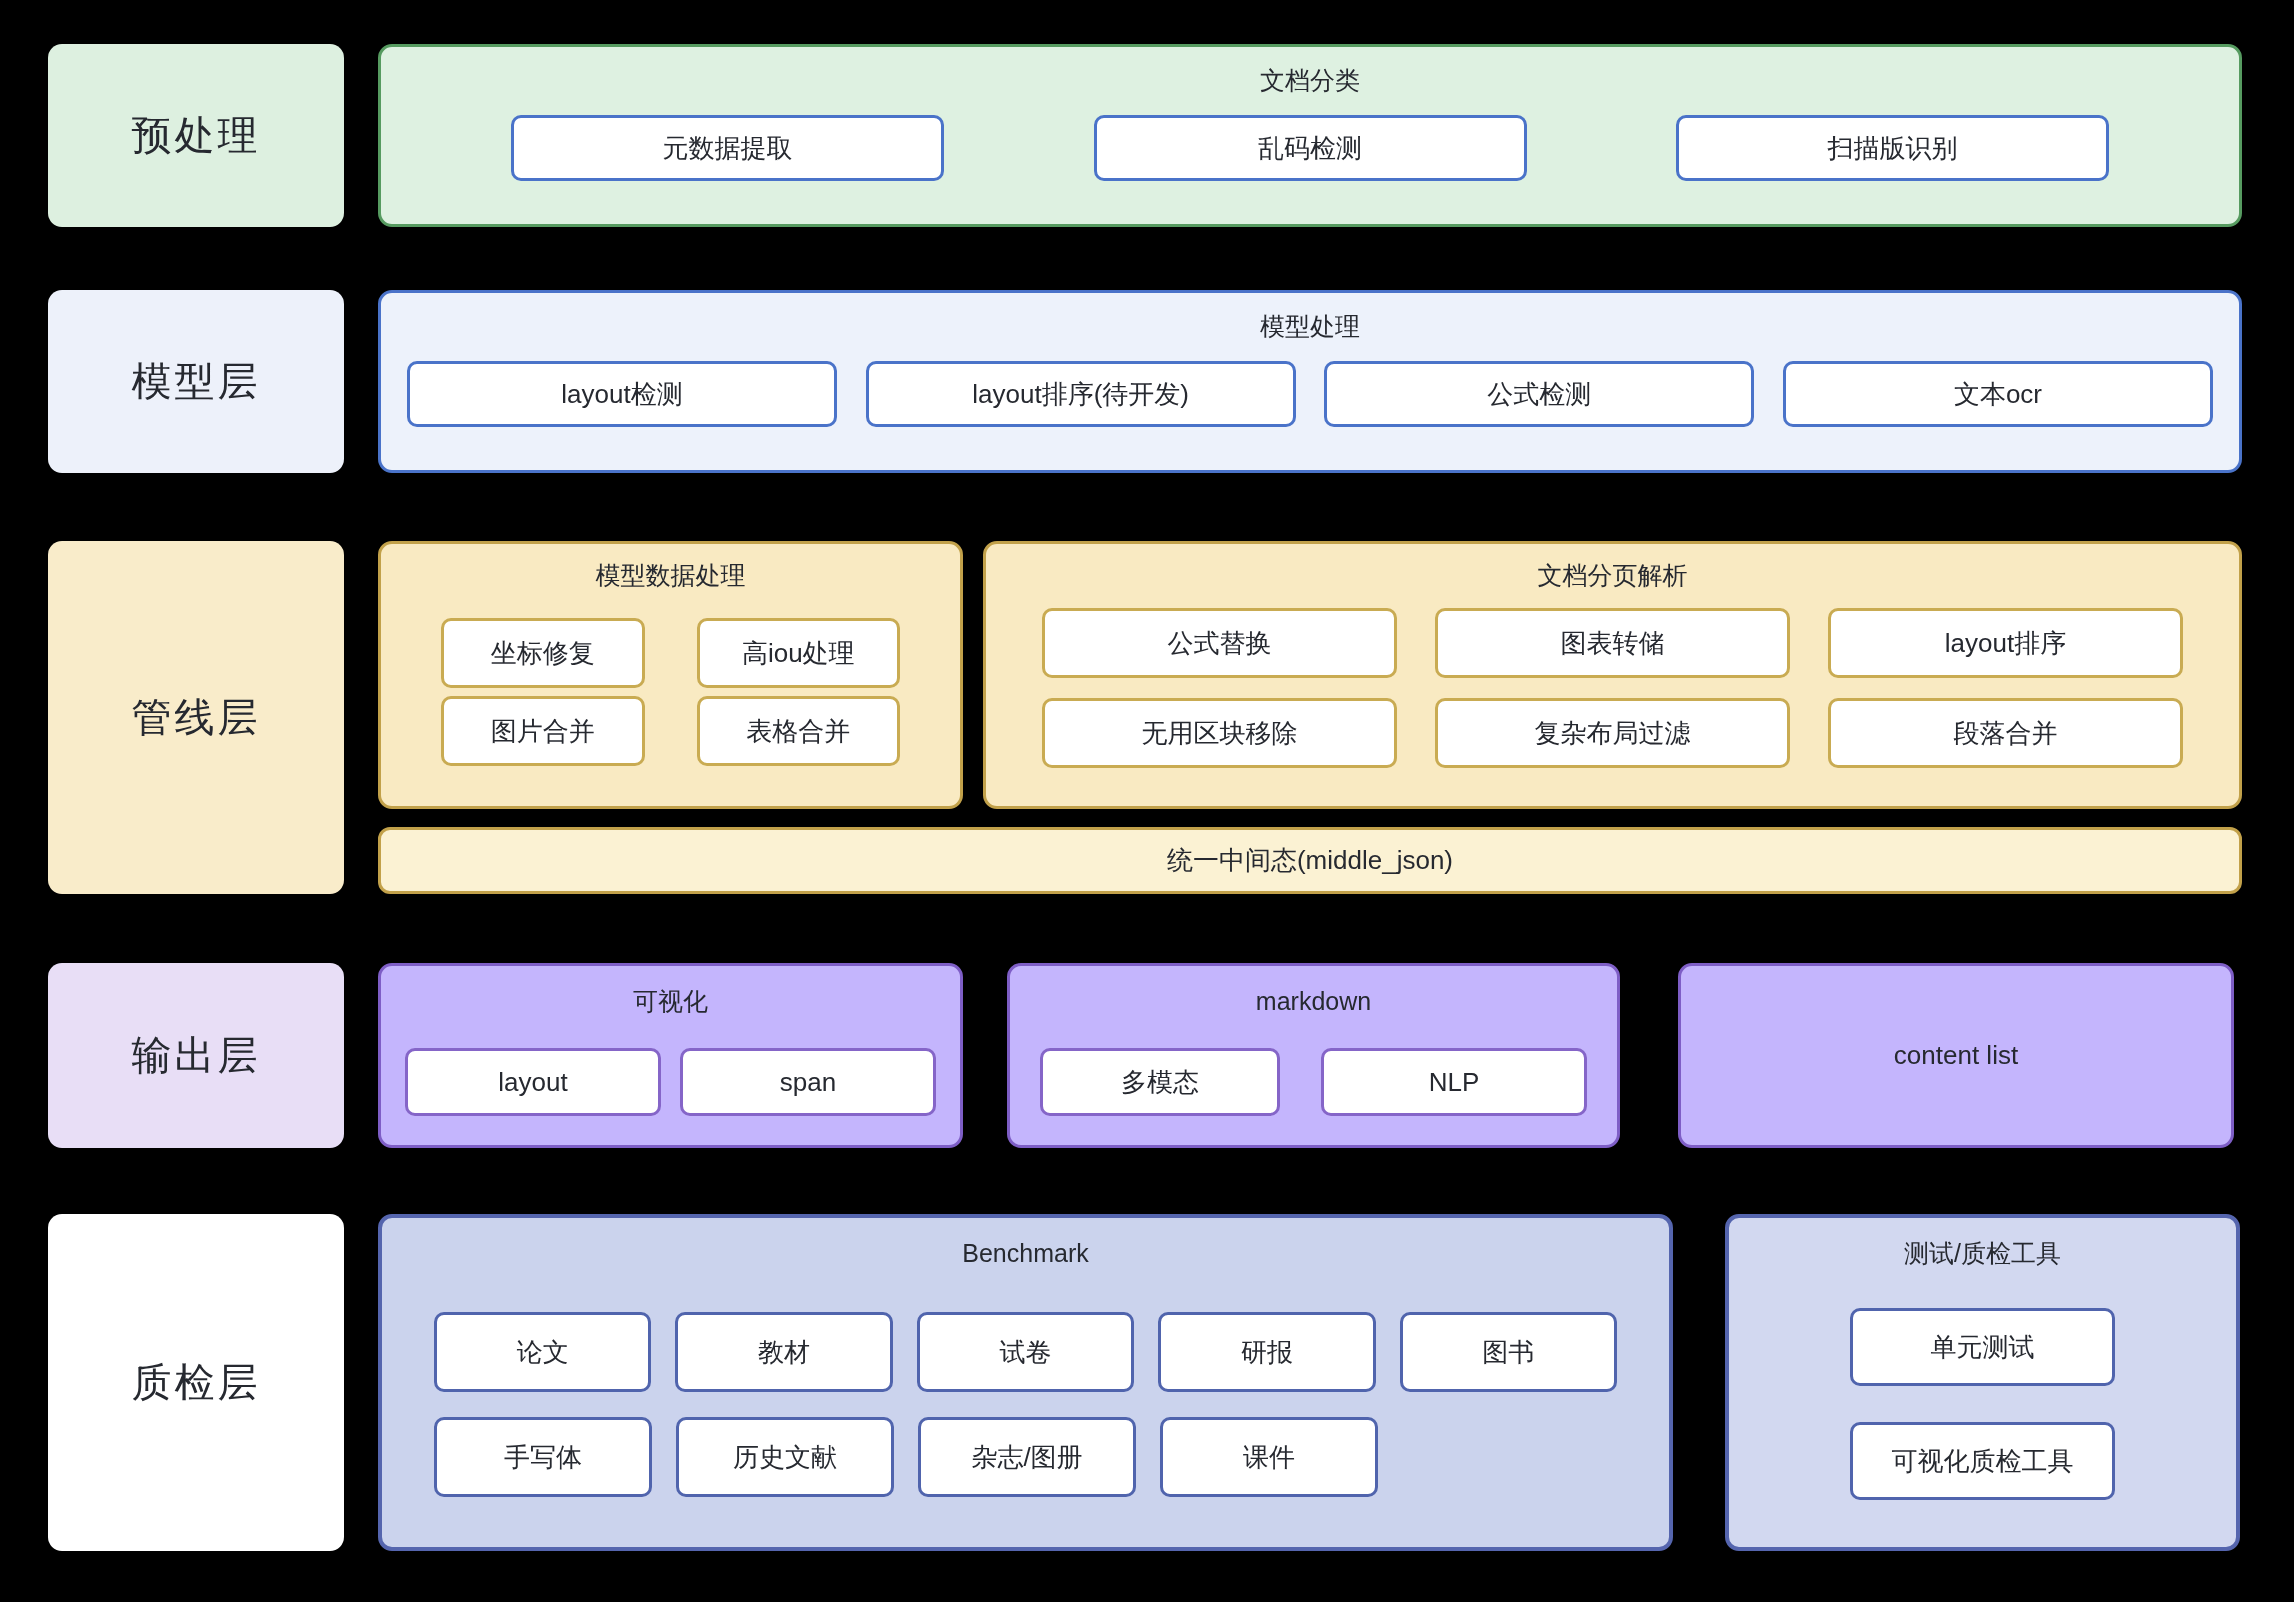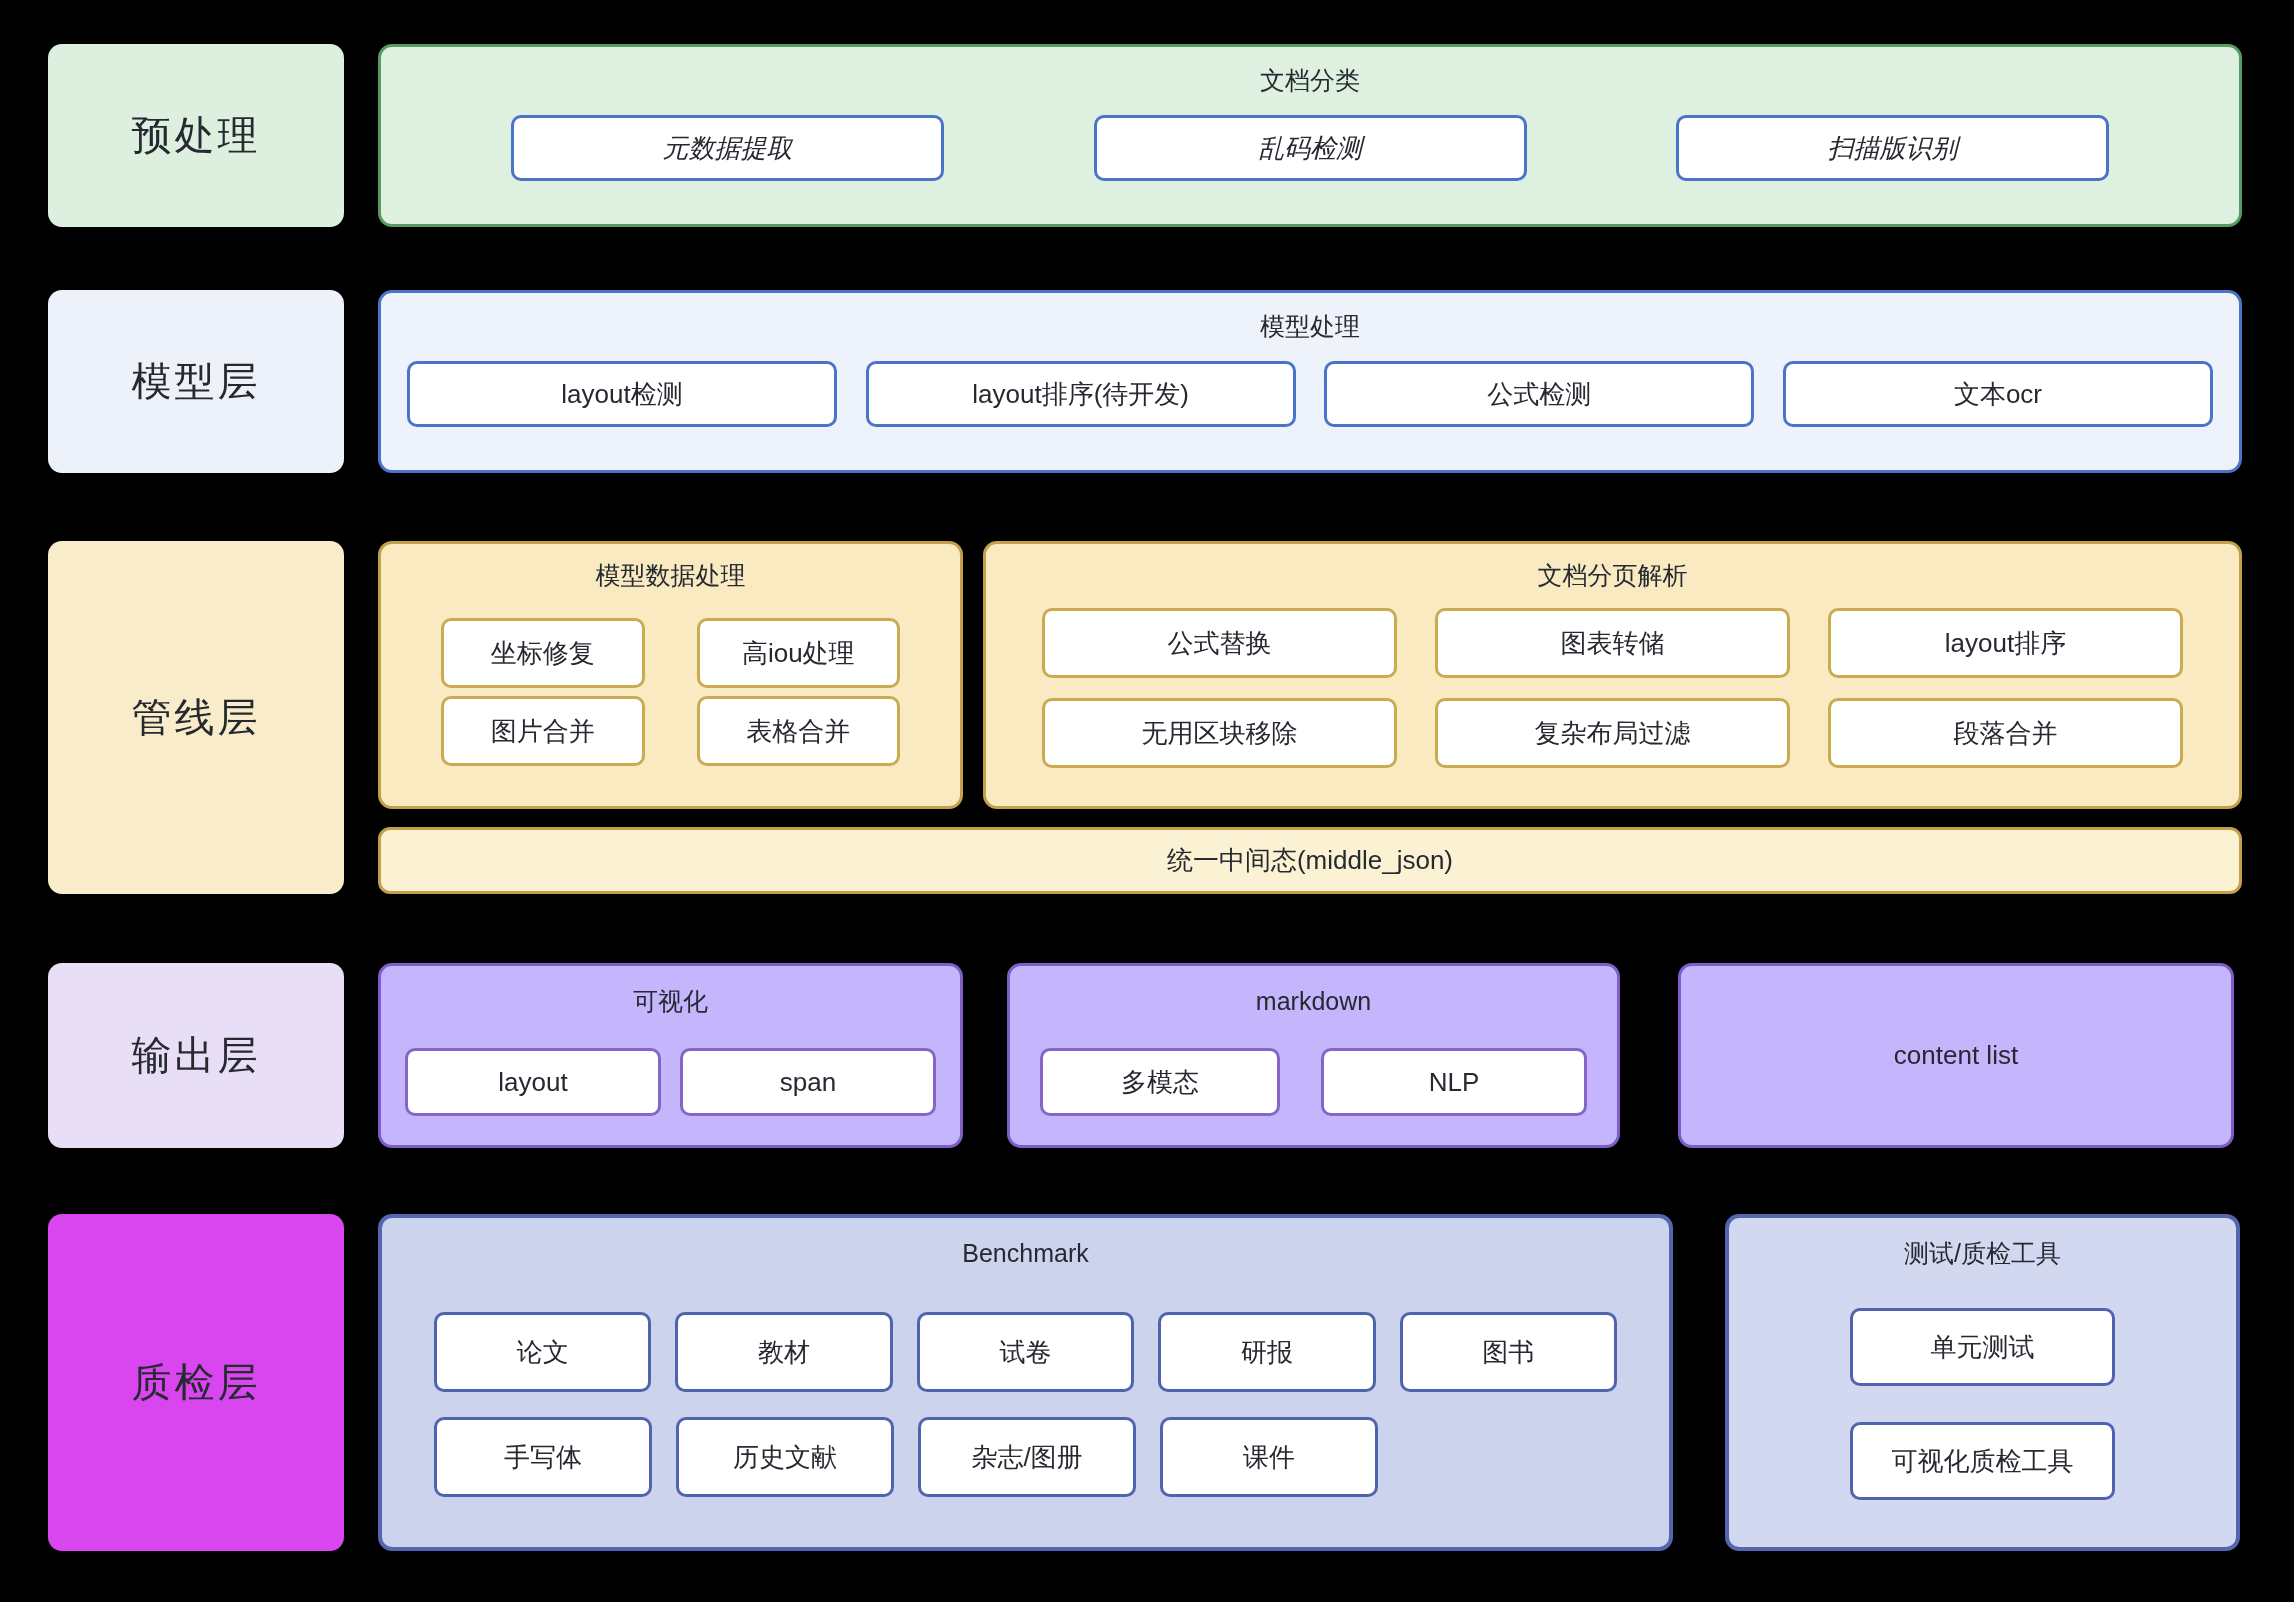--- a/index.html
+++ b/index.html
@@ -23,21 +23,21 @@
   .row-label {
     width:296px; flex-shrink:0; margin-right:34px;
     border-radius:14px;
     display:flex; align-items:center; justify-content:center;
     font-size:40px; font-weight:500; letter-spacing:3px;
   }
   .lb-green  { background:#ddf0e0; }
   .lb-blue   { background:#edf1fa; }
   .lb-yellow { background:#f9ecca; }
   .lb-purple { background:#e8def6; }
-  .lb-gray   { background:#d946ef; }
+  .lb-gray   { background:#ffffff; }
 
   .row-content { flex:1; display:flex; }
   .col { flex-direction:column; }
 
   .container { border-radius:14px; }
   .ct-green  { background:#def1e1; border:3px solid #569b60; }
   .ct-blue   { background:#edf2fb; border:3px solid #4a73c9; }
   .ct-yellow { background:#f9eac2; border:3px solid #c2a14a; }
   .ct-purple { background:#c4b5fd; border:3px solid #7e5ec6; }
   .ct-indigo { background:#cbd3ed; border:4px solid #5565ae; }
@@ -50,21 +50,21 @@
     display:flex; align-items:center; justify-content:center;
     font-size:26px;
   }
   .nd-blue   { border:3px solid #4a73c9; }
   .nd-yellow { border:3px solid #c9ab52; }
   .nd-purple { border:3px solid #8565c8; }
   .nd-indigo { border:3px solid #5064ad; }
 
   
   .ct-doc-classify { flex:1; padding:16px 130px 0; }
-  .ct-doc-classify .boxes { display:flex; justify-content:space-between; margin-top:18px;font-style:italic; }
+  .ct-doc-classify .boxes { display:flex; justify-content:space-between; margin-top:18px; }
   .ct-doc-classify .node { width:433px; height:66px; }
 
   
   .ct-model-process { flex:1; padding:16px 26px 0; }
   .ct-model-process .boxes { display:flex; justify-content:space-between; margin-top:18px; }
   .ct-model-process .node { width:430px; height:66px; }
 
   
   .pipe-top { display:flex; height:268px; }
   .ct-model-data { width:585px; margin-right:20px; padding:14px 60px 0; }

